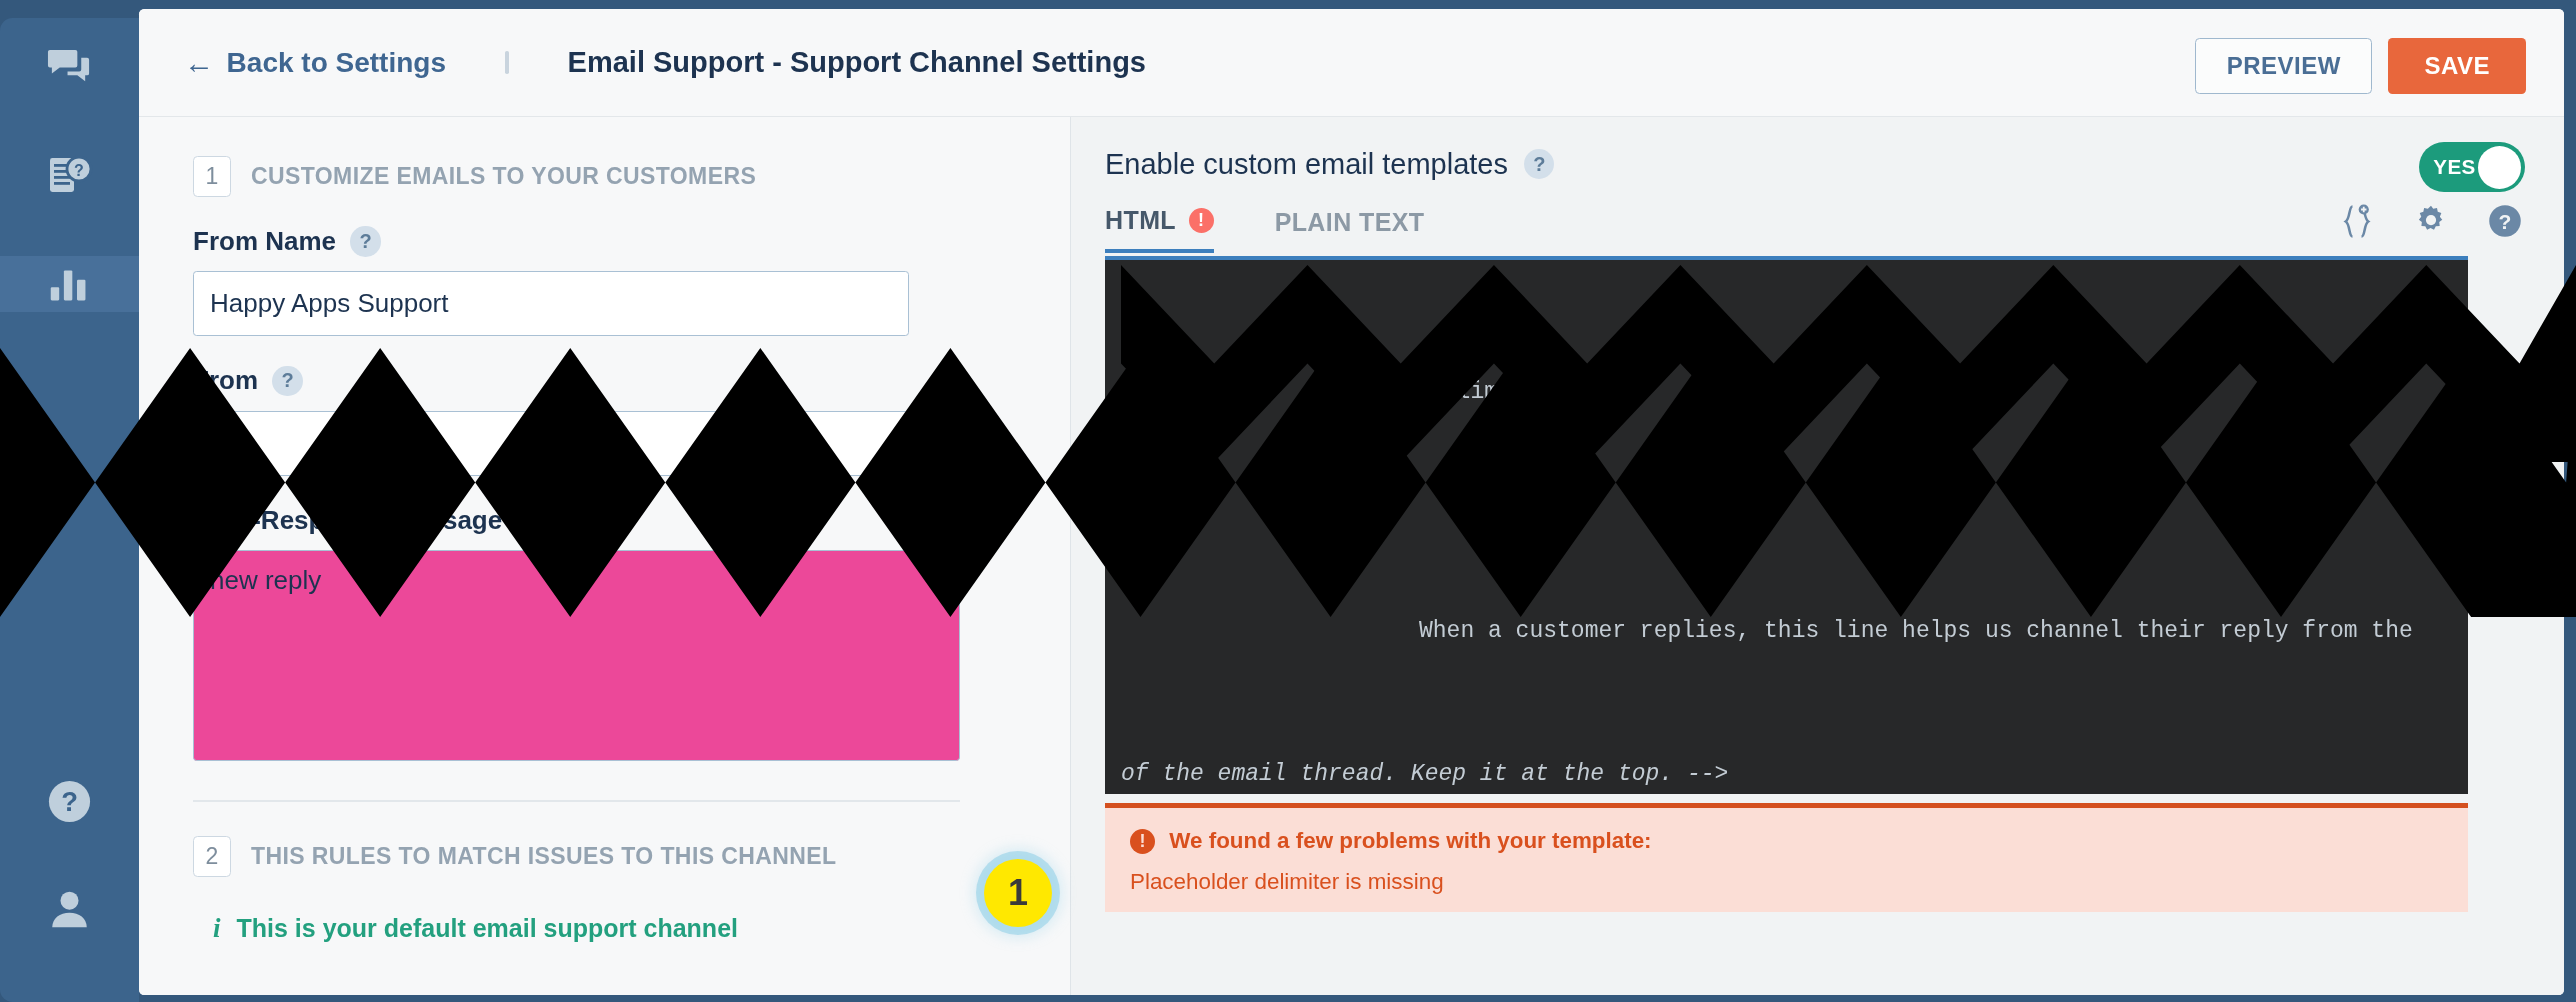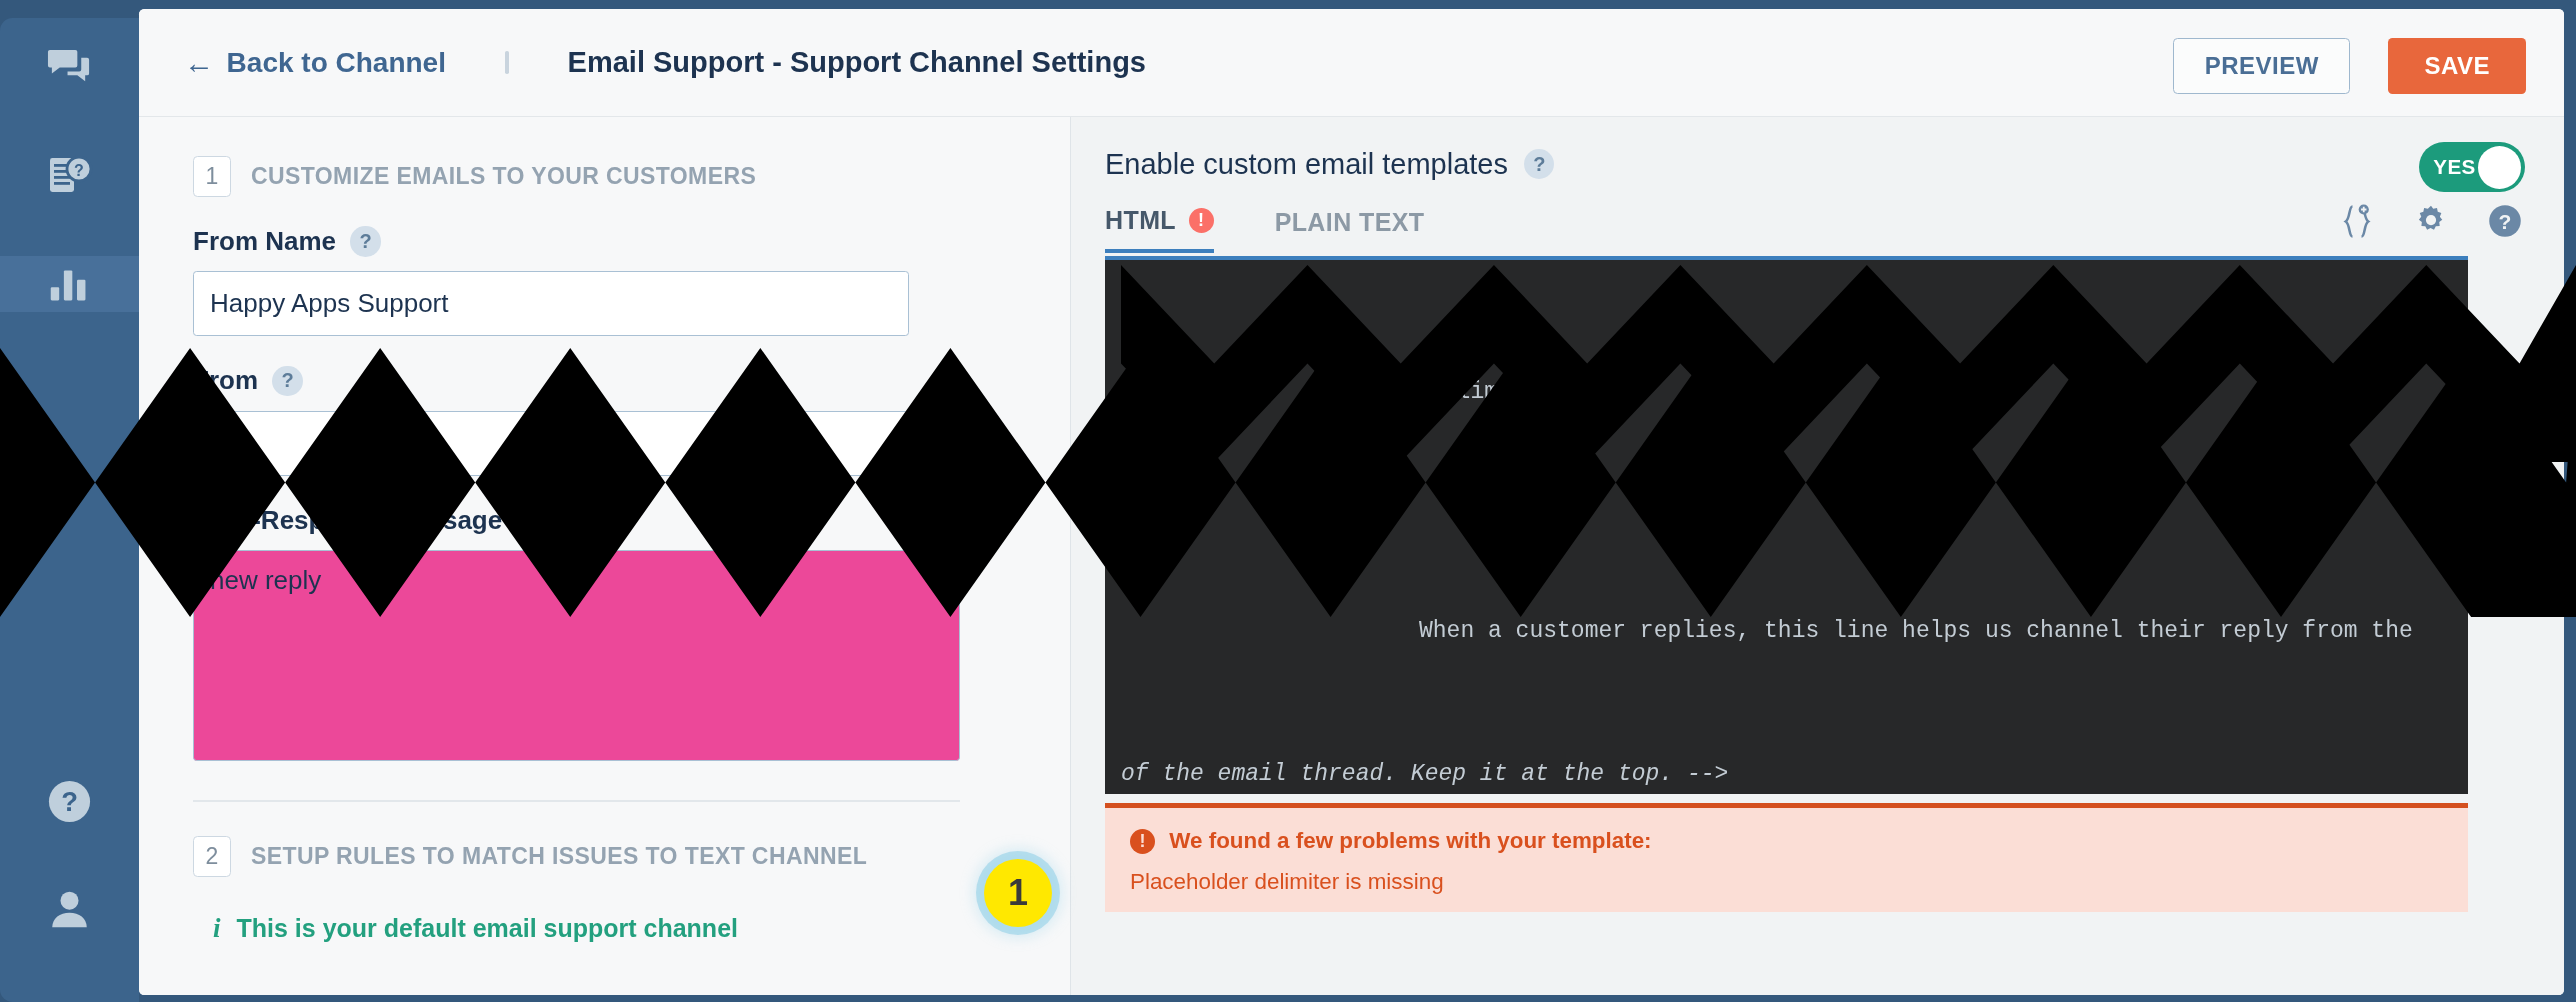--- a/index.html
+++ b/index.html
@@ -44,21 +44,21 @@
   .back-link {
     display:flex; align-items:center; gap: 12.6px;
     margin-left: 45px; color:#3f6691; font-size: 28px; font-weight: 700;
     cursor:pointer; white-space: nowrap;
   }
   .back-arrow { font-size: 30px; line-height: 1; color:#3f6691; }
   .bar-sep { width: 3.6px; height: 23px; background:#c9d4de; margin-left: 59px; border-radius:1.8px; }
   .page-title {
     margin-left: 59px; font-size: 29px; font-weight: 700; color:#1d3350; white-space: nowrap;
   }
-  .topbar-actions { position:absolute; right: 38px; top: 29px; display:flex; align-items:center; gap: 38px;}
+  .topbar-actions { position:absolute; right: 38px; top: 29px; display:flex; align-items:center; gap: 16px;}
   .btn {
     height: 56px; border-radius: 4.5px; font-size: 24px; font-weight: 700;
     letter-spacing: 0.5px; display:flex; align-items:center; justify-content:center;
     cursor: pointer; padding: 0 30.5px; white-space: nowrap;
   }
   .btn-preview { background:#fbfcfc; border: 1.8px solid #9fb8ce; color:#4a6e95; }
   .btn-save { background:#e8673c; color:#fff; padding: 0 36px; }
 
   
   .body-split { display:flex; height: 879px; }
@@ -221,21 +221,21 @@
         </span>
       </div>
     </div>
   </div>
 
   <div class="card">
 
     <div class="topbar">
       <div class="back-link">
         <span class="back-arrow">←</span>
-        <span>Back to Channel</span>
+        <span>Back to Settings</span>
       </div>
       <div class="bar-sep"></div>
       <div class="page-title">Email Support - Support Channel Settings</div>
       <div class="topbar-actions">
         <div class="btn btn-preview">PREVIEW</div>
         <div class="btn btn-save">SAVE</div>
       </div>
     </div>
 
     <div class="body-split">
@@ -267,21 +267,21 @@
             <span class="field-label">Auto-Response Message</span>
             <span class="help-dot">?</span>
           </div>
           <textarea class="text-area" style="">new reply</textarea>
         </div>
 
         <div class="divider"></div>
 
         <div class="section-head" style="margin-top:34px;">
           <div class="step-num">2</div>
-          <div class="section-title">SETUP RULES TO MATCH ISSUES TO TEXT CHANNEL</div>
+          <div class="section-title">THIS RULES TO MATCH ISSUES TO THIS CHANNEL</div>
         </div>
 
         <div class="info-line">
           <span class="info-i">i</span>
           <span>This is your default email support channel</span>
         </div>
       </div>
 
       <div class="right-pane">
         <div class="rp-head">

